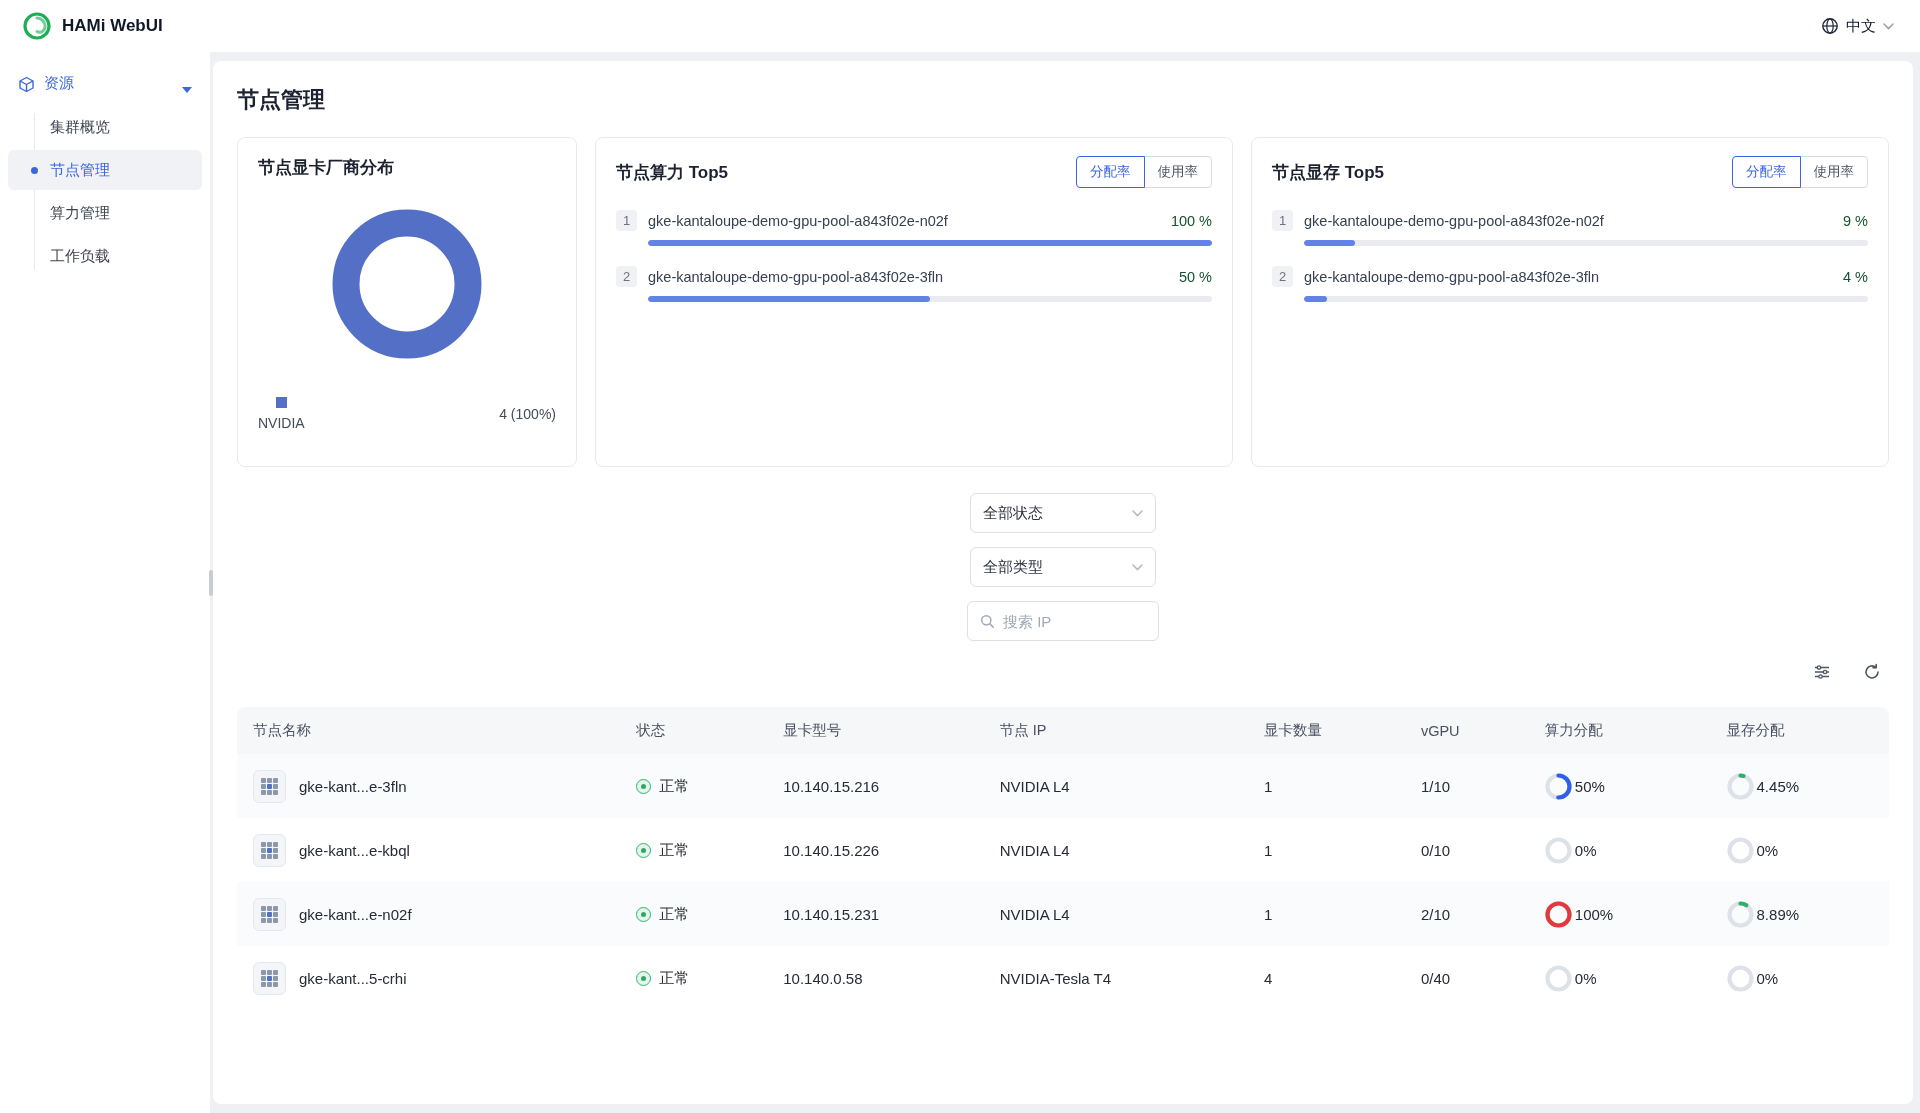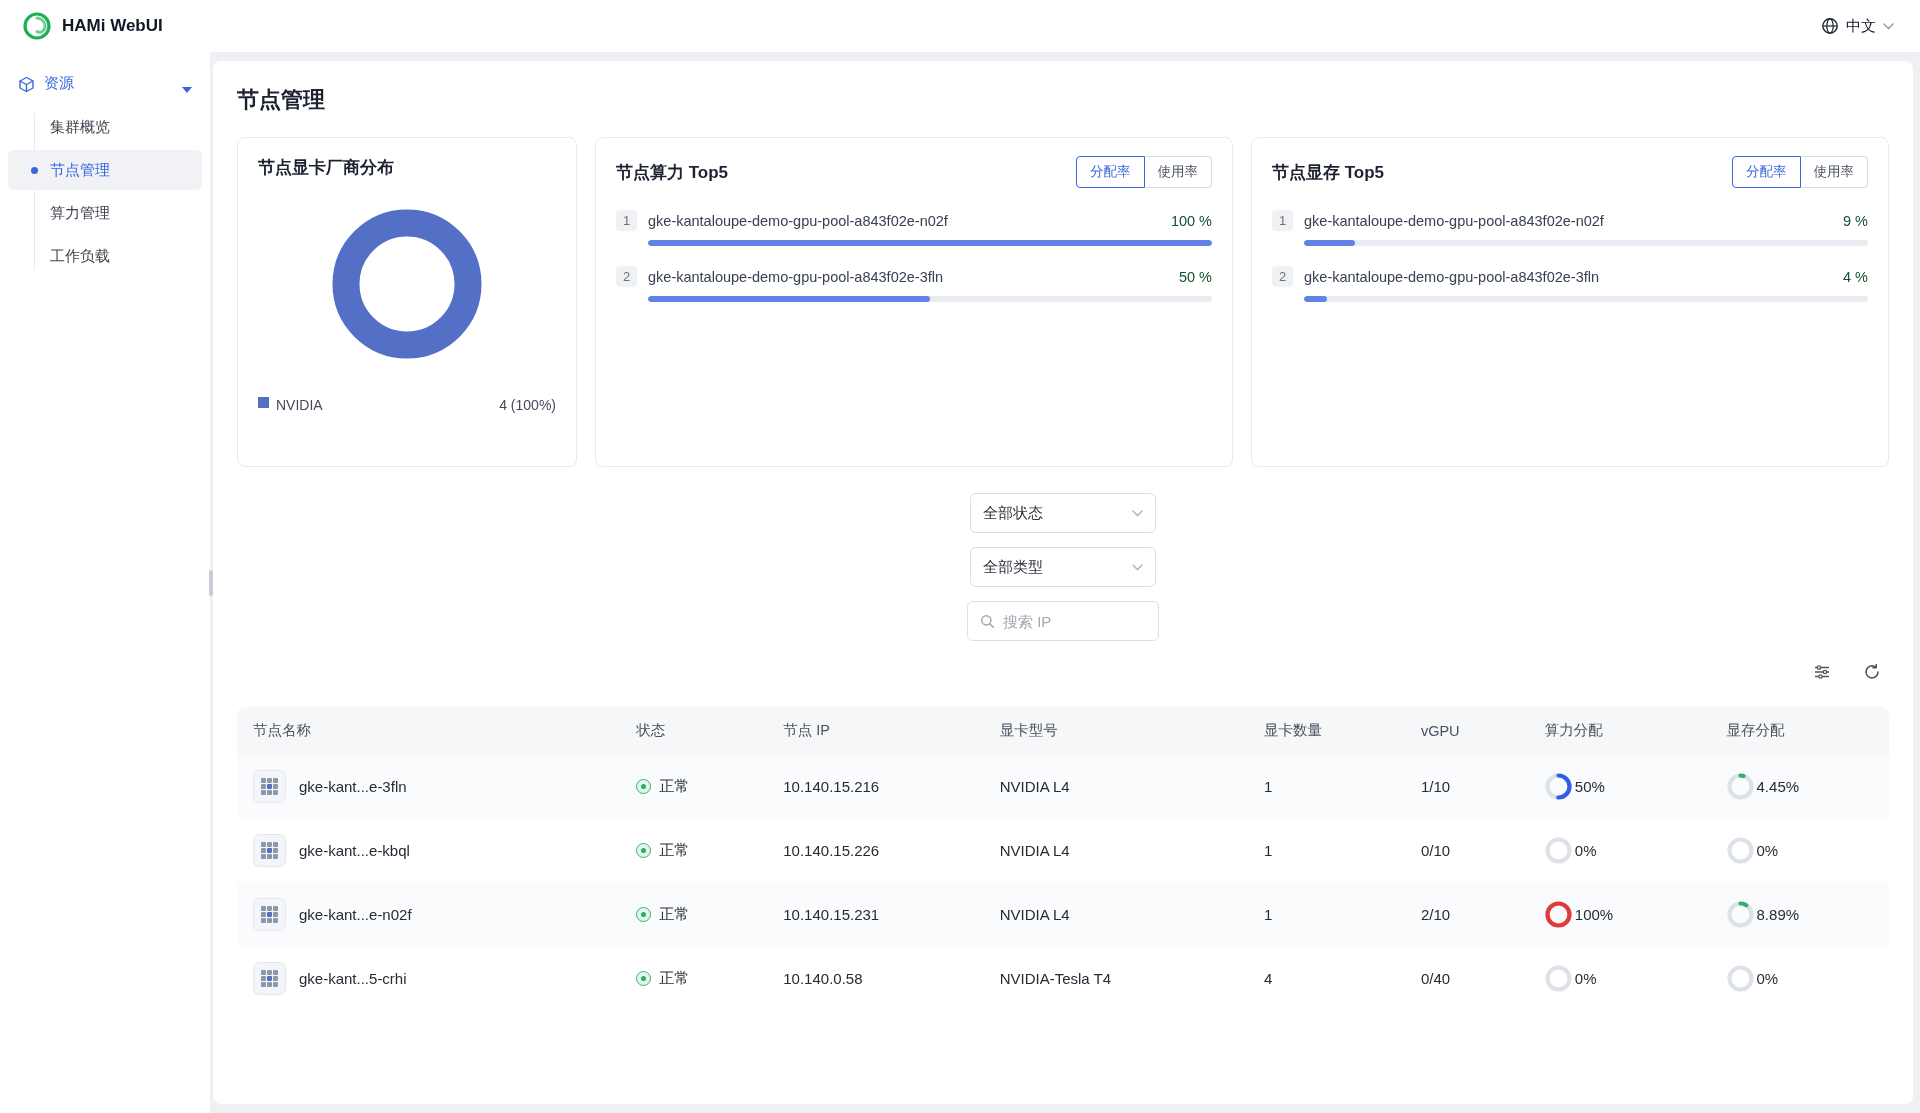--- a/index.html
+++ b/index.html
@@ -82,21 +82,21 @@
   .seg:first-child { border-radius:4px 0 0 4px; }
   .seg:last-child { border-radius:0 4px 4px 0; margin-left:-1px; }
   .seg.active { color:#3a66e0; border-color:#3a66e0; position:relative; z-index:1; }
 
   
   .donut-wrap { display:flex; justify-content:center; margin:30px 0 0; }
   .legend-row {
     display:flex; align-items:center; justify-content:space-between;
     margin-top:38px; font-size:14px; color:#444b58;
   }
-  .legend-left { display:flex; align-items:flex-start; gap:7px; }
+  .legend-left { display:flex; align-items:center; gap:7px;flex-direction:column; }
   .swatch { width:11px; height:11px; display:inline-block; }
   .legend-value { color:#444b58; }
 
   
   .top-list { margin-top:22px; }
   .top-item { margin-bottom:20px; }
   .top-item-row { display:flex; align-items:center; gap:11px; }
   .rank {
     width:21px; height:21px; border-radius:4px; background:#eff1f4; color:#6b7280;
     font-size:13px; display:inline-flex; align-items:center; justify-content:center;
@@ -343,22 +343,22 @@
                 <path d="M13.2 1.6 L13.2 4.8 L10 4.8" fill="none" stroke="#4b5563" stroke-width="1.6" stroke-linecap="round" stroke-linejoin="round"></path>
               </svg>
             </button>
           </div>
         </div>
 
         <div class="table">
           <div class="thead">
             <div class="th">节点名称</div>
             <div class="th">状态</div>
+            <div class="th">显卡型号</div>
             <div class="th">节点 IP</div>
-            <div class="th">显卡型号</div>
             <div class="th">显卡数量</div>
             <div class="th">vGPU</div>
             <div class="th">算力分配</div>
             <div class="th">显存分配</div>
           </div>
 
           <div class="trow">
             <div class="td cell-name">
               <span class="node-icon">
                 <svg width="19" height="19" viewBox="0 0 19 19">

